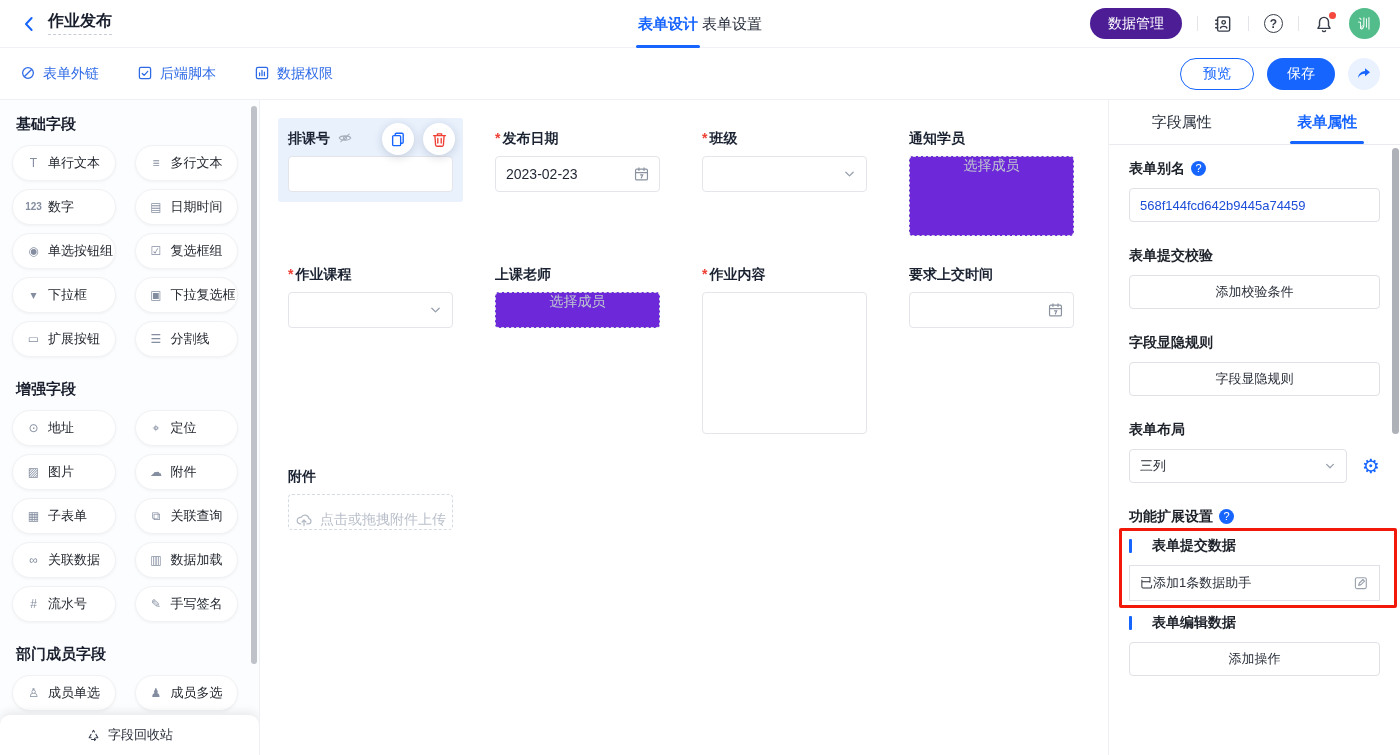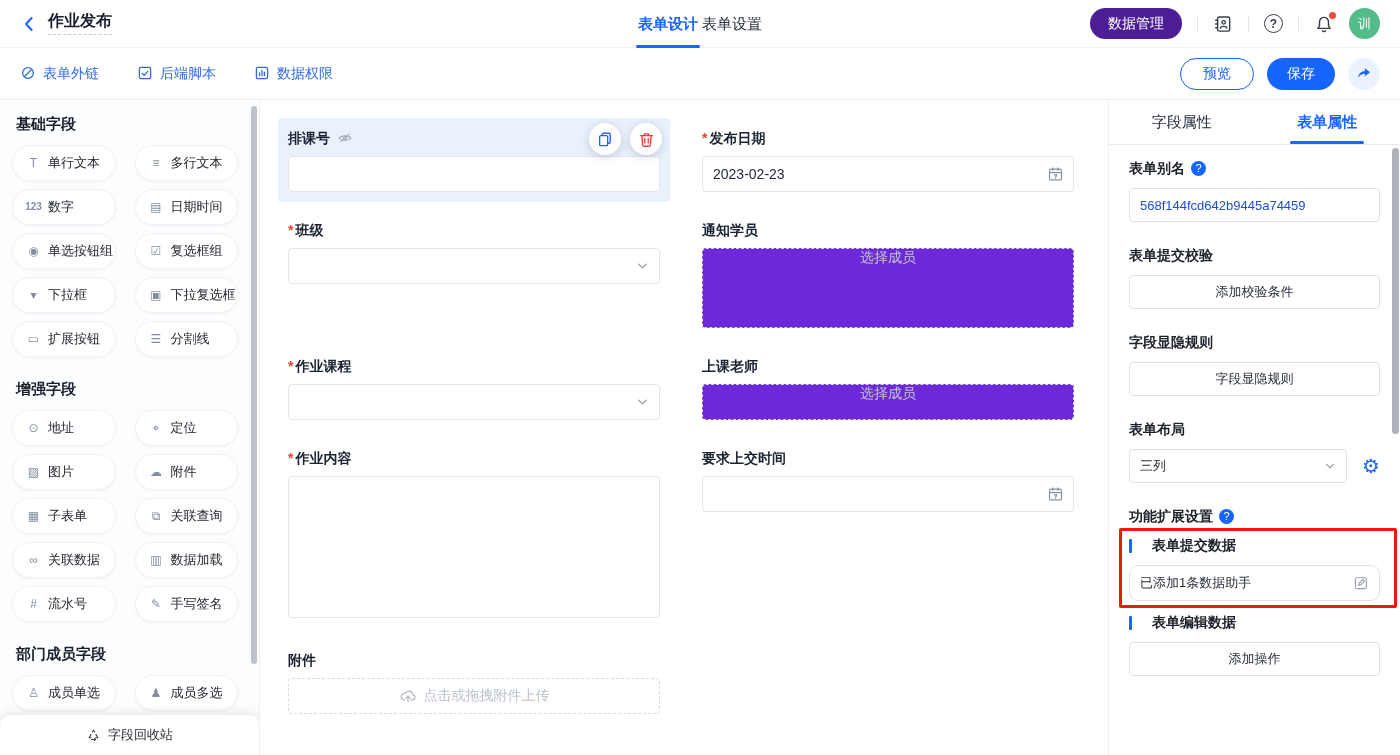--- a/index.html
+++ b/index.html
@@ -41,57 +41,57 @@
   .sec-title{font-size:15px;font-weight:700;color:#1a1f2e;margin:22px 0 12px 4px;line-height:19px}
   .sec-title.first{margin-top:0}
   .pill-grid{display:grid;grid-template-columns:1fr 1fr;gap:8px 19px}
   .pill{height:36px;border-radius:18px;background:#fff;border:1px solid #f1f2f5;box-shadow:0 1px 3px rgba(25,31,41,.05);display:flex;align-items:center;padding:0 8px 0 12px;font-size:13px;color:#23272f;gap:6px;cursor:grab;white-space:nowrap;overflow:hidden}
   .pi{font-size:12px;color:#848ea0;min-width:17px;text-align:center;flex:0 0 auto;line-height:1}
   .sb-thumb{position:absolute;right:2px;top:6px;width:6px;height:558px;background:#bfc2c8;border-radius:3px;cursor:pointer}
   .recycle{position:absolute;left:0;right:0;bottom:0;height:40px;background:#fff;border-radius:10px 10px 0 0;box-shadow:0 -3px 10px rgba(31,35,41,.09);display:flex;align-items:center;justify-content:center;gap:7px;font-size:13px;color:#2a2f3a;cursor:pointer;z-index:3}
 
   
   .canvas{flex:1;background:#fff;padding:18px 24px 0 18px;overflow:hidden}
-  .canvas-grid{display:grid;grid-template-columns:1fr 1fr;column-gap:22px;row-gap:8px;align-items:start}
+  .canvas-grid{display:grid;grid-template-columns:1fr 1fr 1fr 1fr;column-gap:22px;row-gap:8px;align-items:start}
   .cell{padding:10px;border-radius:3px;position:relative}
   .cell.selected{background:#e9f1fd}
   .f-label{display:flex;align-items:center;margin-bottom:8px;font-size:14px;font-weight:700;color:#1b2332;height:20px;line-height:20px}
   .req{color:#ee4034;margin-right:2px}
   .eye-off{margin-left:7px;display:flex;align-items:center}
   .t-input{width:100%;height:36px;border:1px solid #e3e5ea;border-radius:4px;background:#fff;font-size:14px;color:#1f2533;padding:0 32px 0 10px;outline:none;font-family:inherit}
   .t-input.plain{padding-right:10px}
   .iwrap{position:relative}
   .in-icon{position:absolute;right:10px;top:50%;transform:translateY(-50%);display:flex;align-items:center;pointer-events:none}
   .sel-box{height:36px;border:1px solid #e3e5ea;border-radius:4px;background:#fff;position:relative;cursor:pointer}
   .member-box{border:1px dashed #d6dae1;border-radius:4px;background:#6d28d9;display:flex;align-items:flex-start;justify-content:center;color:#bfc5cf;font-size:14px;cursor:pointer}
   .member-box.tall{height:80px}
   .member-box.short{height:36px}
   .ta-box{width:100%;height:142px;border:1px solid #e3e5ea;border-radius:4px;background:#fff;resize:none;outline:none}
-  .upload-box{height:36px;border:1px dashed #d6dae1;border-radius:4px;background:#fff;display:flex;align-items:center;justify-content:center;gap:7px;color:#b9bfca;font-size:14px;cursor:pointer}
+  .upload-box{height:36px;border:1px dashed #d6dae1;border-radius:4px;background:#fff;display:flex;align-items:flex-end;justify-content:center;gap:7px;color:#b9bfca;font-size:14px;cursor:pointer}
   .fabs{position:absolute;top:5px;right:8px;display:flex;gap:9px;z-index:2}
   .fab{width:32px;height:32px;border-radius:50%;background:#fff;box-shadow:0 2px 10px rgba(23,36,66,.18);display:flex;align-items:center;justify-content:center;cursor:pointer}
 
   
   .panel{width:292px;flex:0 0 292px;border-left:1px solid #eef0f3;position:relative;background:#fff;display:flex;flex-direction:column}
   .p-tabs{height:45px;flex:0 0 45px;display:flex;border-bottom:1px solid #e9ebef}
   .p-tab{flex:1;display:flex;align-items:center;justify-content:center;font-size:15px;color:#272e3b;position:relative;cursor:pointer}
   .p-tab.active{color:#1765ff;font-weight:600}
   .p-tab.active::after{content:"";position:absolute;bottom:0;left:50%;transform:translateX(-50%);width:74px;height:3px;background:#1765ff;border-radius:1.5px}
   .p-body{flex:1;padding:14px 20px 0;position:relative;overflow:hidden}
   .p-label{font-size:14px;font-weight:700;color:#1d2129;margin-bottom:10px;display:flex;align-items:center;gap:6px;line-height:19px}
   .help-badge{width:15px;height:15px;border-radius:50%;background:#1765ff;color:#fff;font-size:11px;font-weight:400;display:flex;align-items:center;justify-content:center;cursor:pointer}
   .p-input{width:100%;height:34px;border:1px solid #dfe1e6;border-radius:4px;font-size:13px;color:#1d4ed8;padding:0 10px;outline:none;font-family:inherit}
   .p-btn{width:100%;height:34px;border:1px solid #dfe1e6;border-radius:4px;background:#fff;font-size:13px;color:#2a2f3a;cursor:pointer;font-family:inherit}
   .p-sec{margin-bottom:24px}
   .layout-row{display:flex;align-items:center;gap:15px}
   .layout-select{flex:1;height:34px;border:1px solid #dfe1e6;border-radius:4px;display:flex;align-items:center;padding:0 26px 0 10px;font-size:13px;color:#262b35;position:relative;cursor:pointer}
   .gear{color:#1765ff;font-size:20px;line-height:1;cursor:pointer}
   .sub-label{display:flex;align-items:center;gap:20px;font-size:14px;font-weight:700;color:#1d2129;margin-bottom:10px;line-height:19px}
   .sub-bar{width:3px;height:14px;background:#1765ff;border-radius:1px}
-  .assist-box{height:36px;border:1px solid #dfe1e6;border-radius:9px;display:flex;align-items:center;justify-content:space-between;padding:0 10px;font-size:13px;color:#2a2f3a}
+  .assist-box{height:36px;border:1px solid #dfe1e6;border-radius:0;display:flex;align-items:center;justify-content:space-between;padding:0 10px;font-size:13px;color:#2a2f3a}
   .sub-wrap{position:relative;margin-bottom:12px}
   .red-box{position:absolute;inset:-8px -17px -7px -10px;border:3px solid #f2190a;border-radius:2px;pointer-events:none;z-index:6}
   .pn-thumb{position:absolute;right:1px;top:48px;width:7px;height:286px;background:#aeb1b7;border-radius:3.5px;cursor:pointer;z-index:7}
 </style>
 </head>
 <body>
 
 <div class="app">
 
   <header class="topbar">

